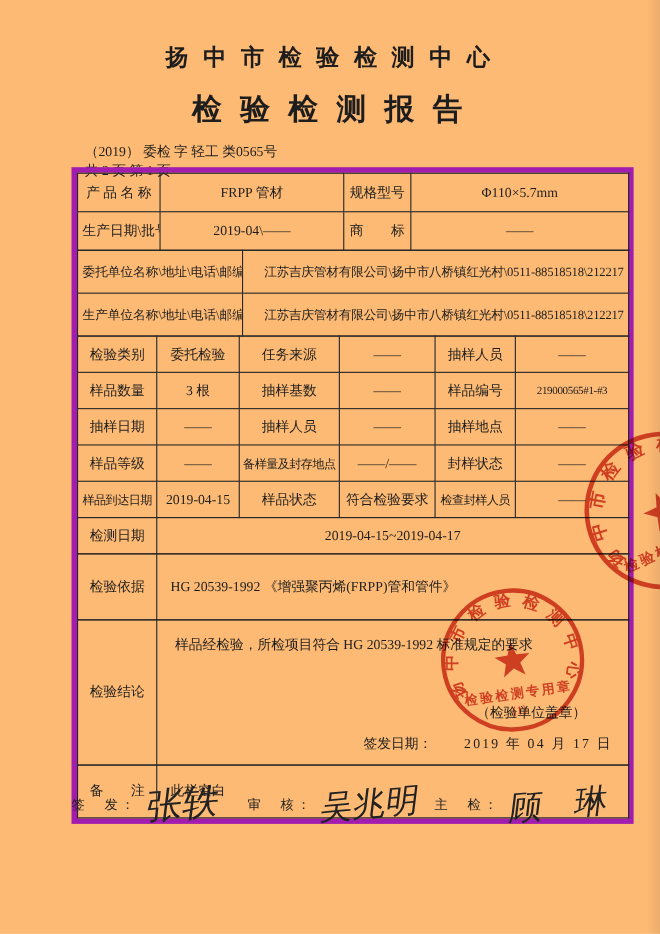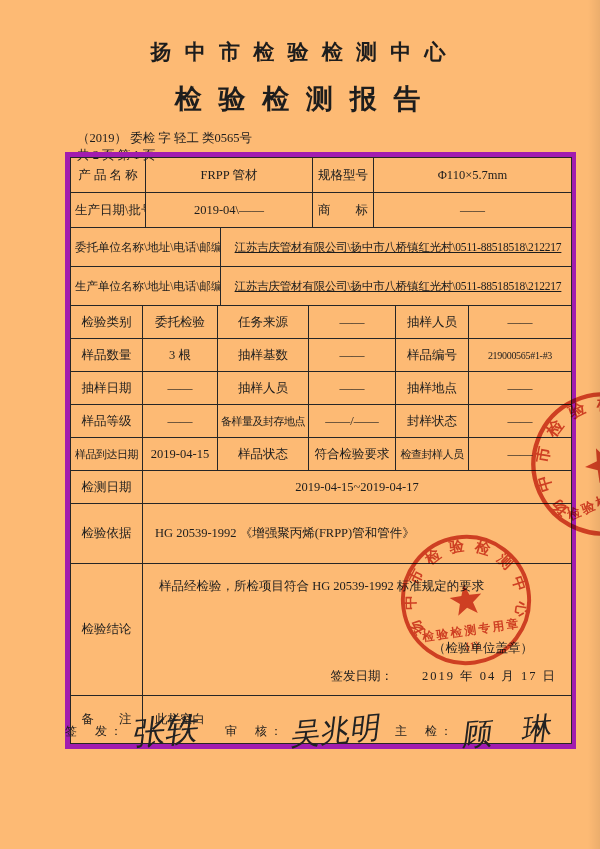--- a/index.html
+++ b/index.html
@@ -18,21 +18,21 @@
     padding:0 110px 0 77px;font-size:12.5px;flex-direction:column;}
   .table-wrap{position:absolute;left:65px;top:152px;width:501px;
     border:5px solid #a21caf;background:transparent;}
   table{width:100%;border-collapse:collapse;table-layout:fixed;}
   table + table{margin-top:-1px;}
   td{border:1px solid #262626;text-align:center;font-size:12.5px;
     padding:2px 4px;overflow:hidden;white-space:nowrap;}
   .t1 td{height:30px;}
   .t2 td{height:34px;}
   .t2 td.lbl{font-size:11.5px;}
-  .t2 td.val{text-align:center;padding-left:8px;font-size:11.5px;letter-spacing:-0.2px;text-decoration:underline;}
+  .t2 td.val{text-align:right;padding-left:8px;font-size:11.5px;letter-spacing:-0.2px;}
   .t3 td{height:28px;}
   .t3 td.small{font-size:11px;letter-spacing:-0.5px;padding:2px 1px;}
   .t3 td.sn{font-size:10px;letter-spacing:-0.3px;}
   .t4 td{height:28px;}
   .t5 td{height:55px;}
   .t5 td.val{text-align:left;padding-left:12px;}
   .t6 td{height:127px;}
   .t6 td.concl{position:relative;text-align:left;vertical-align:top;white-space:normal;}
   .concl-text{padding:12px 10px 0 12px;font-size:12.5px;}
   .seal-hint{position:absolute;right:38px;top:76px;font-size:12.5px;}

